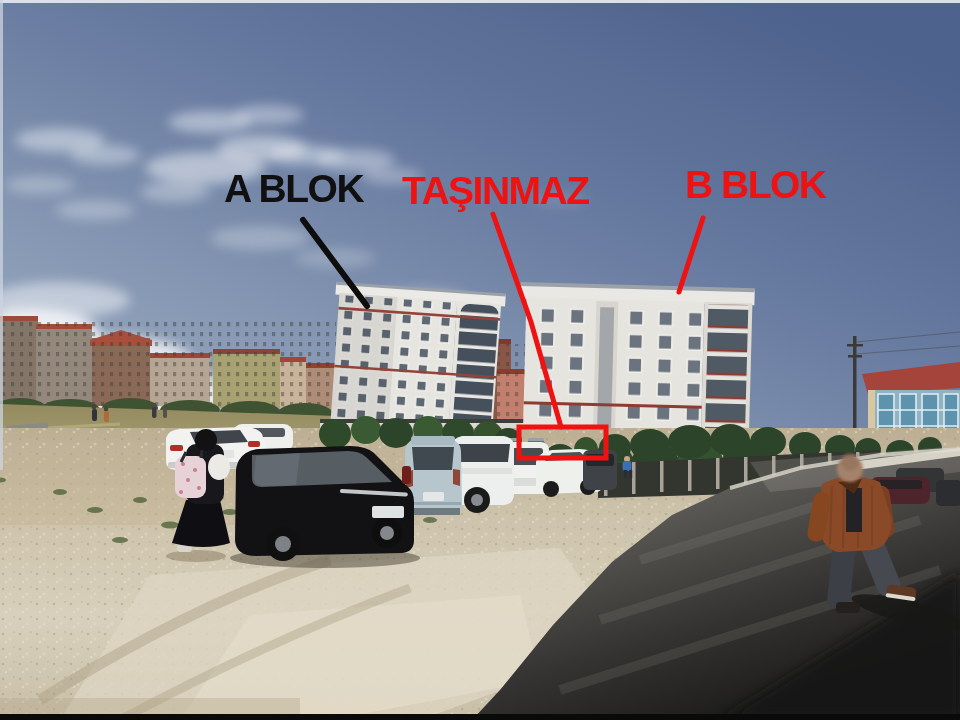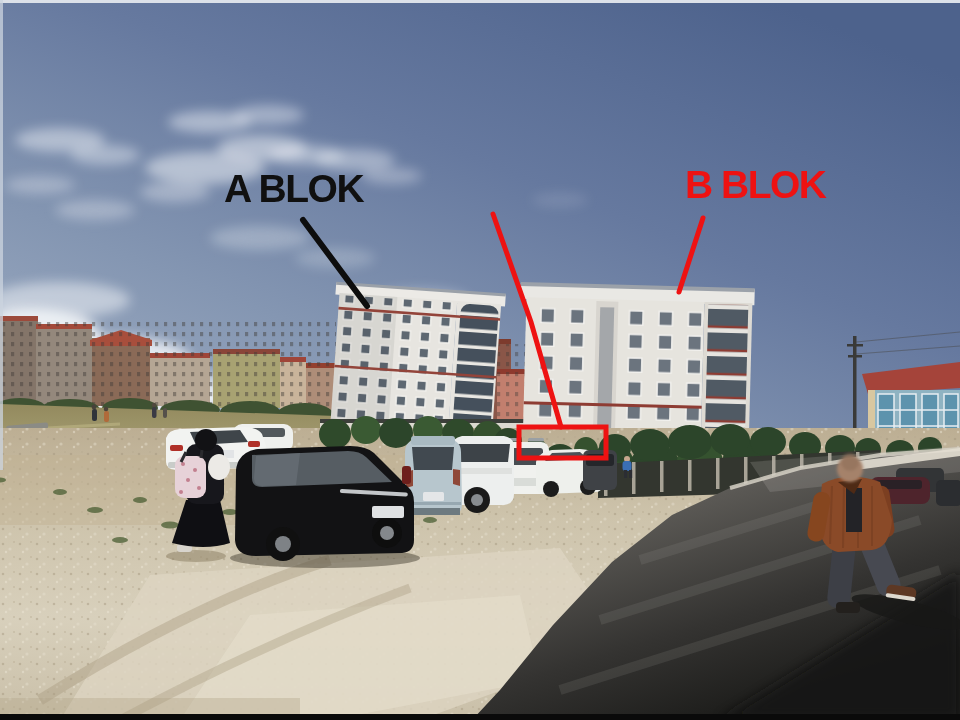--- a/index.html
+++ b/index.html
@@ -436,19 +436,20 @@
 
   <g>
     <line x1="303" y1="220" x2="367" y2="306" stroke="#0d0d0d" stroke-width="6" stroke-linecap="round"></line>
     <path d="M493 214 L531 322 L561 427" stroke="#ee1212" stroke-width="5" fill="none" stroke-linecap="round"></path>
     <line x1="703" y1="218" x2="679" y2="292" stroke="#ee1212" stroke-width="5" stroke-linecap="round"></line>
     <rect x="519" y="427" width="87" height="31" fill="none" stroke="#ee1212" stroke-width="5"></rect>
   </g>
 </svg>
 
 <div id="lbl-a" class="annot black">A BLOK</div>
+<div id="lbl-t" class="annot red">TAŞINMAZ</div>
 <div id="lbl-b" class="annot red">B BLOK</div>
 
 <div class="edge-top"></div>
 <div class="edge-left"></div>
 <div class="edge-bottom"></div>
 
 </div>
 
 </body></html>

